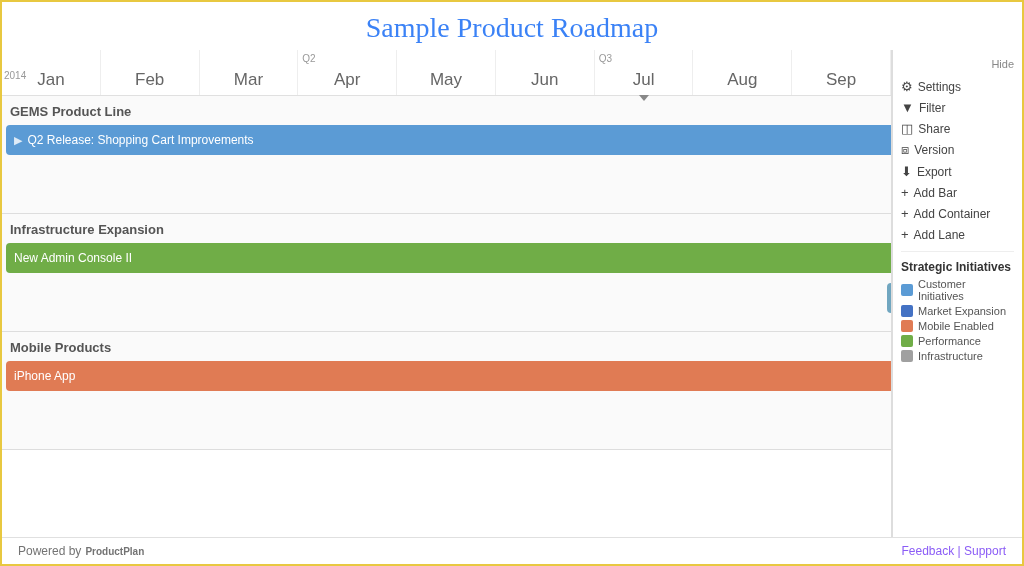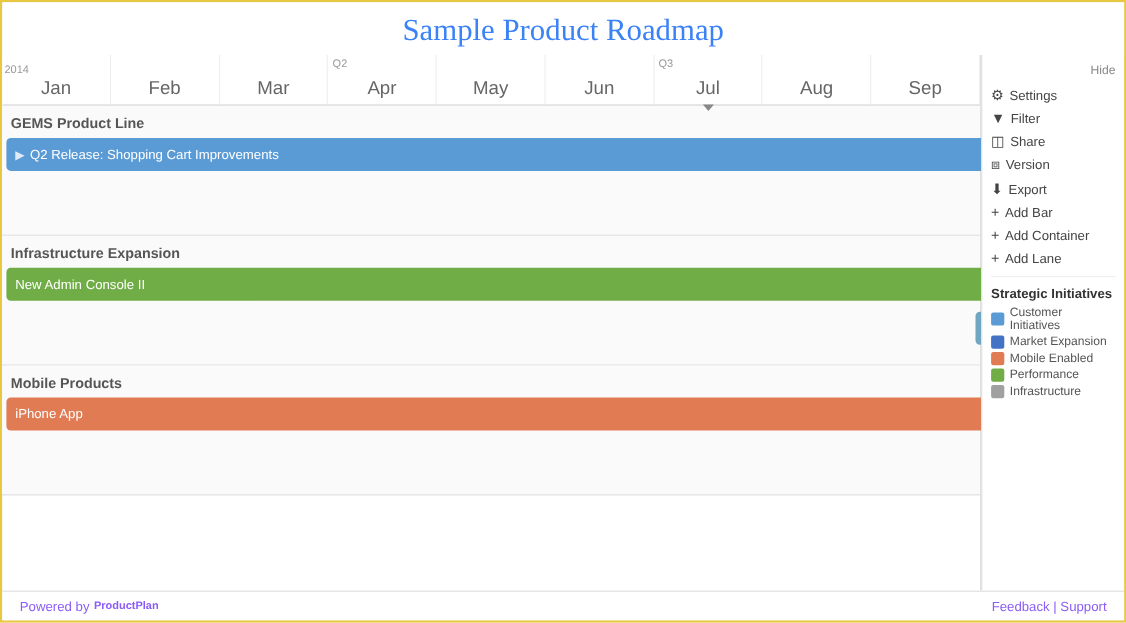--- a/index.html
+++ b/index.html
@@ -13,21 +13,21 @@
 
     
     #main { display: flex; flex: 1; overflow: hidden; }
 
     
     #timeline-area { flex: 1; overflow: hidden; background: #fff; border-right: 1px solid #ddd; }
 
     
     #timeline-header { background: #fff; border-bottom: 1px solid #ddd; padding: 0; position: relative; height: 46px; }
     .tl-months { display: flex; height: 46px; border-bottom: 1px solid #e0e0e0; }
-    .tl-year { position: absolute; top: 8px; left: 2px; font-size: 10px; color: #999; }
+    .tl-year { position: absolute; top: 20px; left: 2px; font-size: 10px; color: #999; }
     .tl-month { flex: 1; text-align: center; font-size: 17px; color: #666; border-right: 1px solid #eee; padding-top: 20px; position: relative; }
     .tl-month.q-label::before { content: attr(data-q); position: absolute; top: 3px; left: 0; font-size: 10px; color: #999; width: 100%; text-align: left; padding-left: 4px; }
     .tl-month .arrow-down { position: absolute; bottom: -6px; left: 50%; transform: translateX(-50%); width: 0; height: 0; border-left: 5px solid transparent; border-right: 5px solid transparent; border-top: 6px solid #888; }
 
     
     #lanes { overflow-y: auto; height: calc(100% - 46px); }
     .lane { border-bottom: 1px solid #ddd; padding: 8px 4px; background: #fafafa; }
     .lane-header { font-size: 13px; font-weight: bold; color: #555; margin-bottom: 6px; padding-left: 4px; }
     .lane-rows { position: relative; }
     .lane-row { position: relative; height: 36px; margin-bottom: 4px; }
@@ -48,21 +48,21 @@
     .sidebar-item { display: flex; align-items: center; padding: 3px 0; color: #444; cursor: pointer; }
     .sidebar-icon { margin-right: 5px; font-size: 13px; }
     .sidebar-divider { border-top: 1px solid #eee; margin: 6px 0; }
     .sidebar-section-title { font-weight: bold; font-size: 12px; color: #333; margin: 8px 0 4px; }
     .legend-item { display: flex; align-items: center; margin-bottom: 3px; font-size: 11px; color: #555; }
     .legend-color { width: 12px; height: 12px; margin-right: 5px; border-radius: 2px; }
 
     
     #footer { background: #fff; border-top: 1px solid #e0e0e0; text-align: center; padding: 6px; font-size: 12px; color: #888; display: flex; justify-content: space-between; align-items: center; padding: 6px 16px; }
     .footer-brand { display: flex; align-items: center; gap: 4px; }
-    .footer-brand span { color: #8b5cf6; }
+    .footer-brand span { color: #737373; }
     .brand-logo { font-weight: bold; color: #e05; font-size: 10px; }
     .footer-links { color: #8b5cf6; }
 
     
     
   </style>
 </head>
 <body>
 
 <div id="app">

